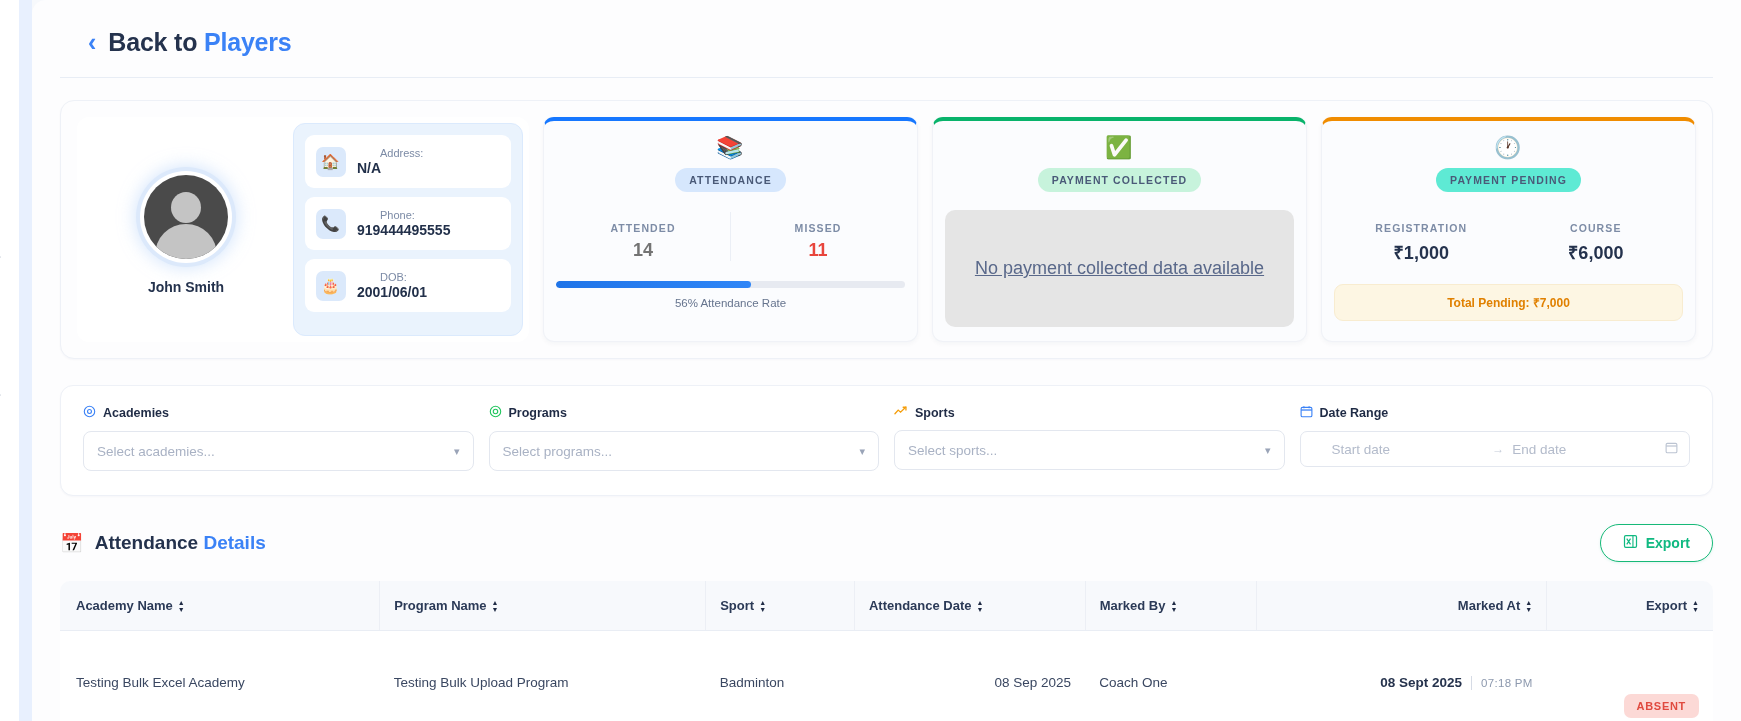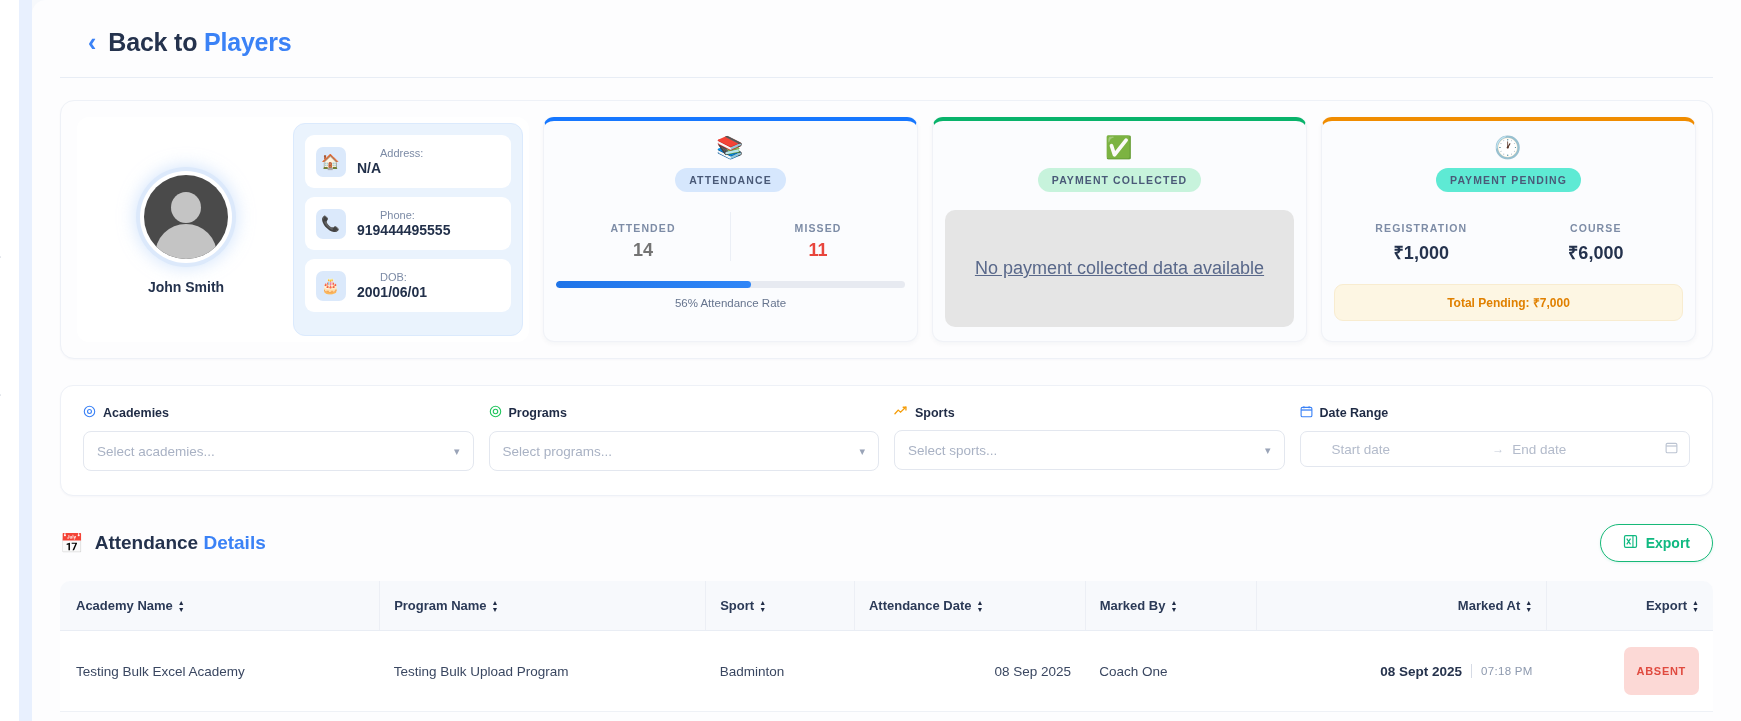--- a/index.html
+++ b/index.html
@@ -282,21 +282,21 @@
   }
   tbody td:first-child { padding-left: 16px; }
   .markedat { display: inline-flex; align-items: center; gap: 9px; }
   .markedat .d { font-size: 13.5px; font-weight: 700; color: #26334d; }
   .markedat .bar { width: 1px; height: 14px; background: #d6dbe5; }
   .markedat .t { font-size: 11.5px; color: #8d99ae; letter-spacing: .3px; }
   .badge-absent {
     display: inline-block;
     background: #fcd9d6; color: #e04a3f;
     font-size: 11px; font-weight: 700; letter-spacing: .7px;
-    padding: 18px 13px; border-radius: 7px;
+    padding: 6px 13px; border-radius: 7px; margin-top: 47px;
   }
   .sortico-stack { display: inline-flex; flex-direction: column; gap: 1px; margin-left: 5px; vertical-align: middle; }
   .sortico-stack i { font-style: normal; font-size: 7px; line-height: 6px; color: #1f2b45; }
 </style>
 </head>
 <body>
 
 <div class="app">
 
   <div class="sidebar-strip">

